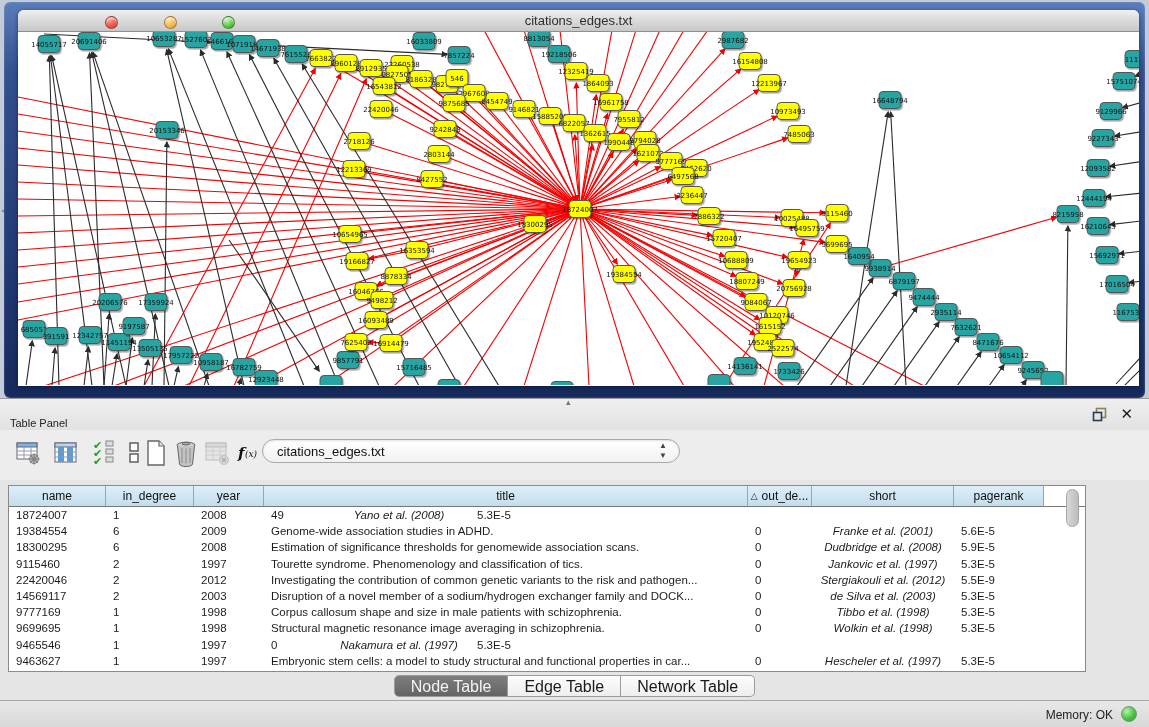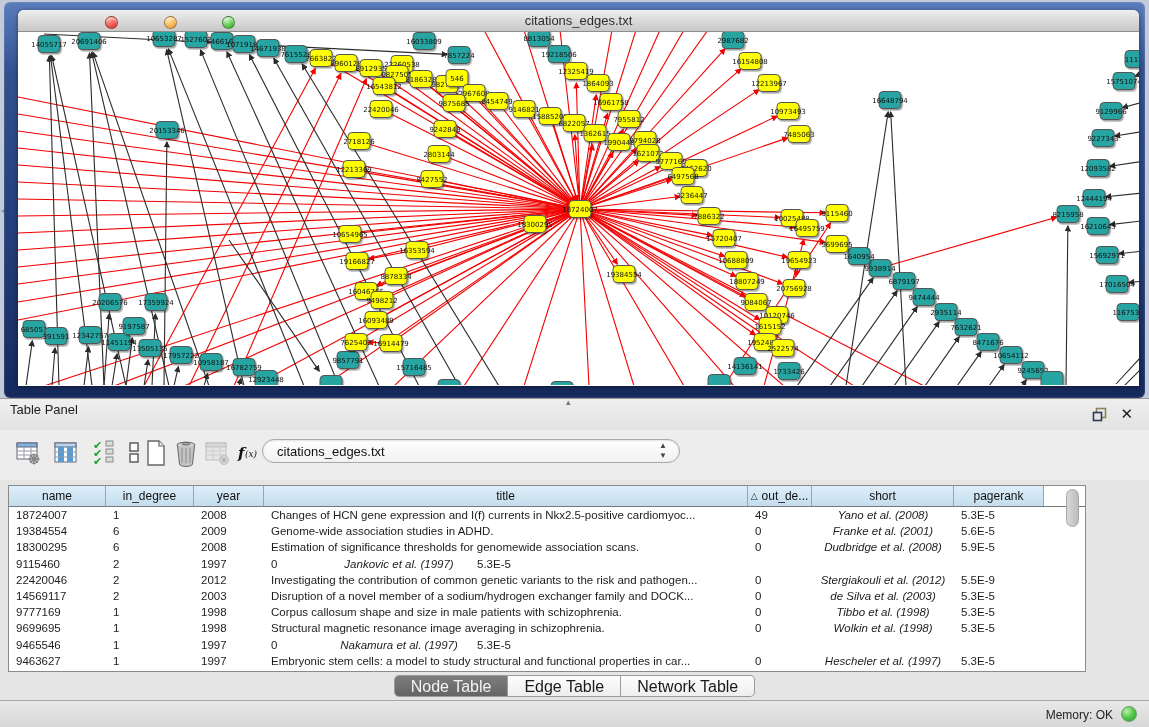--- a/index.html
+++ b/index.html
@@ -24,21 +24,21 @@
   #btn-close { left:87px;  background:radial-gradient(circle at 35% 30%,#ff9a90,#ec5146 60%,#c93a30); }
   #btn-min   { left:146px; background:radial-gradient(circle at 35% 30%,#ffe2a0,#f5b04d 60%,#d98f2b); }
   #btn-zoom  { left:204px; background:radial-gradient(circle at 35% 30%,#c5f2b8,#57c345 60%,#3a9e2d); }
   #graph-canvas { display:block; background:#fff; }
 
   
   #table-panel { left:0; top:398px; width:1149px; height:329px; background:#e5e5e5;
     border-top:1px solid #9a9a9a; }
   #panel-header { position:relative; height:31px;
     background:linear-gradient(180deg,#efefef,#e2e2e2); }
-  #panel-title { position:absolute; left:10px; top:3px; font-size:13px; color:#222; }
+  #panel-title { position:absolute; left:10px; top:18px; font-size:11px; color:#222; }
   #splitter-chevron { position:absolute; left:566px; top:-2px; font-size:9px; color:#777; }
   #float-icon { position:absolute; right:42px; top:8px; width:15px; height:15px; cursor:pointer; }
   #close-icon { position:absolute; right:16px; top:6px; font-size:15px; font-weight:bold; color:#1a1a1a; cursor:pointer; }
 
   #toolbar { position:relative; height:50px; background:#ededed; }
   .tool { position:absolute; top:8px; width:28px; height:30px; display:flex;
     align-items:center; justify-content:center; }
   #dropdown { position:absolute; left:262px; top:9px; width:418px; height:24px;
     border:1px solid #a9a9a9; border-radius:12px;
     background:linear-gradient(180deg,#ffffff,#f1f1f1); box-shadow:inset 0 1px 2px rgba(0,0,0,.12); }
@@ -857,21 +857,20 @@
         <div class="th" style="width: 90px;">
           <span>pagerank</span>
         </div>
         <div class="th filler"></div>
       </div>
     <div id="tbody">
         <div class="tr">
           <div class="td" style="width: 97px;">18724007</div>
           <div class="td" style="width: 88px;">1</div>
           <div class="td" style="width: 70px;">2008</div>
-          <div class="td" style="width: 484px;">Changes of HCN gene expression and I(f) currents in Nkx2.5-positive cardiomyoc...</div>
           <div class="td" style="width: 64px;">49</div>
           <div class="td c" style="width: 142px;">Yano et al. (2008)</div>
           <div class="td" style="width: 90px;">5.3E-5</div>
         </div>
         <div class="tr">
           <div class="td" style="width: 97px;">19384554</div>
           <div class="td" style="width: 88px;">6</div>
           <div class="td" style="width: 70px;">2009</div>
           <div class="td" style="width: 484px;">Genome-wide association studies in ADHD.</div>
           <div class="td" style="width: 64px;">0</div>
@@ -884,20 +883,21 @@
           <div class="td" style="width: 70px;">2008</div>
           <div class="td" style="width: 484px;">Estimation of significance thresholds for genomewide association scans.</div>
           <div class="td" style="width: 64px;">0</div>
           <div class="td c" style="width: 142px;">Dudbridge et al. (2008)</div>
           <div class="td" style="width: 90px;">5.9E-5</div>
         </div>
         <div class="tr">
           <div class="td" style="width: 97px;">9115460</div>
           <div class="td" style="width: 88px;">2</div>
           <div class="td" style="width: 70px;">1997</div>
+          <div class="td" style="width: 484px;">Tourette syndrome. Phenomenology and classification of tics.</div>
           <div class="td" style="width: 64px;">0</div>
           <div class="td c" style="width: 142px;">Jankovic et al. (1997)</div>
           <div class="td" style="width: 90px;">5.3E-5</div>
         </div>
         <div class="tr">
           <div class="td" style="width: 97px;">22420046</div>
           <div class="td" style="width: 88px;">2</div>
           <div class="td" style="width: 70px;">2012</div>
           <div class="td" style="width: 484px;">Investigating the contribution of common genetic variants to the risk and pathogen...</div>
           <div class="td" style="width: 64px;">0</div>

